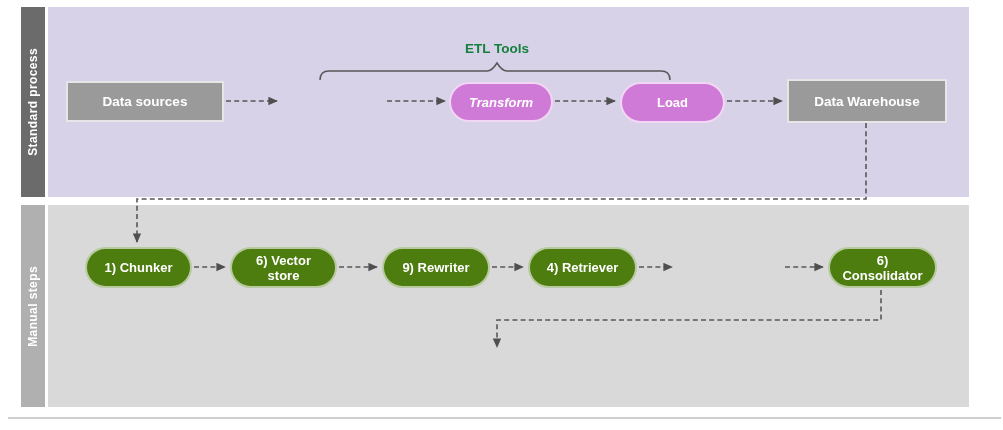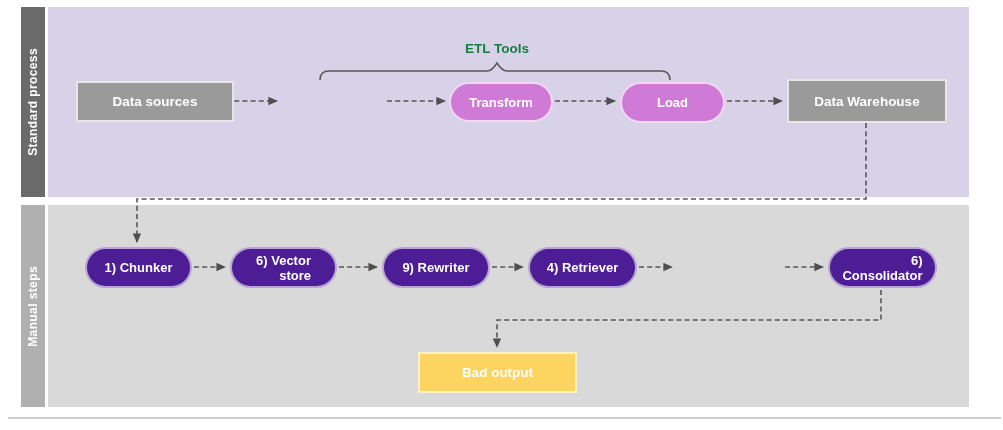--- a/index.html
+++ b/index.html
@@ -40,21 +40,21 @@
     color: #ffffff;
     font-weight: bold;
     font-size: 13px;
     line-height: 15px;
     text-align: center;
     white-space: pre-line;
     box-sizing: border-box;
   }
   .rect-gray   { background: #9a9a9a; border: 2px solid rgba(255,255,255,0.75); font-size: 13.5px; }
   .pill-etl    { background: #d07ad8; border: 2px solid rgba(255,255,255,0.7); border-radius: 21px; }
-  .pill-gray   { background: #4c1d95; border: 2px solid rgba(255,255,255,0.6); border-radius: 21px; text-align: right; }
+  .pill-gray   { background: #4d7c0f; border: 2px solid rgba(255,255,255,0.6); border-radius: 21px; }
   .rect-yellow { background: #fdd45f; border: 2px solid rgba(255,255,255,0.65); font-size: 13.5px; }
 
   .etl-label {
     position: absolute;
     left: 440px; top: 41px; width: 114px;
     text-align: center;
     color: #15803d;
     font-weight: bold;
     font-size: 13.5px;
   }
@@ -97,29 +97,28 @@
       <path d="M492 267 H523" marker-end="url(#ah)"></path>
       <path d="M639 267 H672" marker-end="url(#ah)"></path>
       <path d="M785 267 H823" marker-end="url(#ah)"></path>
       <path d="M881 290 V320 H497 V347" marker-end="url(#ah)"></path>
     </g>
     <path d="M320 80 Q320 71 329 71 L487 71 Q492 71 497 63 Q502 71 507 71 L661 71 Q670 71 670 80" fill="none" stroke="#575757" stroke-width="1.5"></path>
   </svg>
 
   <div class="etl-label">ETL Tools</div>
 
-  <div class="node rect-gray" style="left:76px; top:81px; width:158px; height:41px;">Data sources</div>
-  <div class="node pill-etl" style="left:449px; top:82px; width:104px; height:40px;">Transform</div>
+  <div class="node rect-gray" style="left:66px; top:81px; width:158px; height:41px;">Data sources</div>
+  <div class="node pill-etl" style="left:449px; top:82px; width:104px; height:40px;font-style:italic;">Transform</div>
   <div class="node pill-etl" style="left:620px; top:82px; width:105px; height:41px;">Load</div>
   <div class="node rect-gray" style="left:787px; top:79px; width:160px; height:44px;">Data Warehouse</div>
 
   <div class="node pill-gray" style="left:85px; top:247px; width:107px; height:41px;">1) Chunker</div>
   <div class="node pill-gray" style="left:230px; top:247px; width:107px; height:41px;">6) Vector
 store</div>
   <div class="node pill-gray" style="left:382px; top:247px; width:108px; height:41px;">9) Rewriter</div>
   <div class="node pill-gray" style="left:528px; top:247px; width:109px; height:41px;">4) Retriever</div>
   <div class="node pill-gray" style="left:828px; top:247px; width:109px; height:41px;">6)
 Consolidator</div>
-  <div class="node rect-yellow" style="left:418px; top:352px; width:159px; height:41px;">Bad output</div>
 
   <div class="page-edge"></div>
 
 </div>
 
 </body></html>

